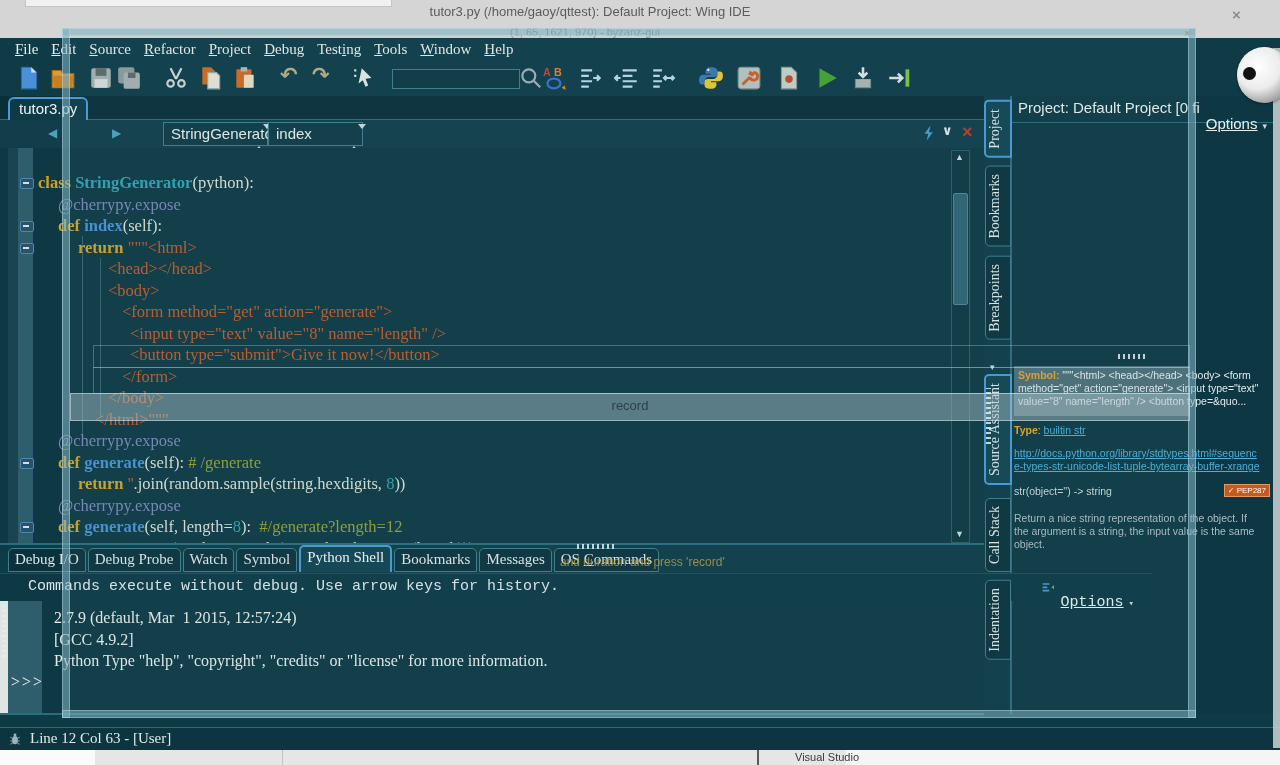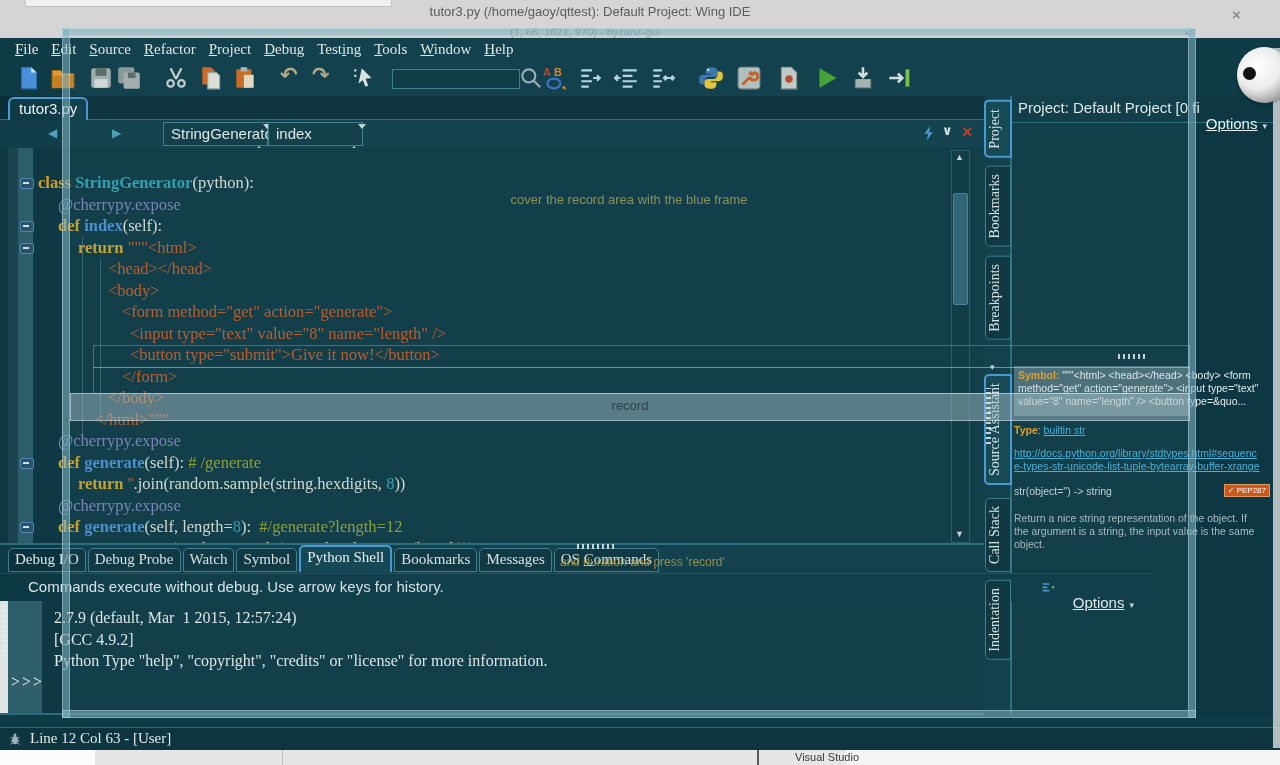--- a/index.html
+++ b/index.html
@@ -94,21 +94,21 @@
             font-size:8px;padding:0 3px;line-height:11px;}
   #sa-desc{margin-top:14px;color:#aebcc2;width:250px;}
   #sa-type-row{margin:2px 0 10px 0;}
   
   #bp-border{left:0;top:543px;width:984px;height:2px;background:#2a6b7c;z-index:2;}
   #bp-tabs{left:8px;top:546px;height:26px;display:flex;align-items:flex-end;z-index:2;}
   .btab{height:22px;line-height:21px;padding:0 6px;margin-right:2px;background:#0b323c;
         border:1px solid #3f7d8c;border-radius:5px 5px 0 0;color:#dfe6e6;
         font-family:"Liberation Serif","DejaVu Serif",serif;font-size:15px;white-space:nowrap;}
   .btab.active{background:#12434f;border:2px solid #4a9ad4;border-bottom:none;height:25px;color:#f2f6f6;text-align:center;}
-  #bp-info{left:0;top:573px;width:1152px;height:27px;background:#0d3945;border-top:1px solid #16505e;z-index:2;}
+  #bp-info{left:0;top:573px;width:1152px;height:27px;background:#0d3945;border-top:1px solid #16505e;z-index:2;font-family:Liberation Mono, monospace;}
   #bp-info-text{position:absolute;left:28px;top:4px;font-size:15px;color:#dfe6e6;}
   #shell-menu-icon{position:absolute;right:96px;top:6px;width:16px;height:16px;}
   
   #shell{left:0;top:601px;width:984px;height:112px;background:#0e3944;border-bottom:2px solid #2a6b7c;z-index:2;}
   #shell-white-strip{position:absolute;left:0;top:0;width:8px;height:112px;background:#e0e4e4;}
   #shell-gutter{position:absolute;left:8px;top:0;width:34px;height:112px;background:#2e5e6c;}
   .shell-line{position:absolute;left:54px;font-size:16px;color:#e6eae8;white-space:pre;}
   #shell-prompt{position:absolute;left:11px;top:72px;font-size:16px;color:#f0f4f2;letter-spacing:2px;}
   
   #statusbar{left:0;top:727px;width:1280px;height:23px;background:#0c3540;border-top:1px solid #2a6b7c;z-index:2;}
@@ -410,21 +410,20 @@
   </div>
 
   <div id="frame-tint" class="abs"></div>
   <div id="frame-top" class="frame-edge"></div>
   <div id="frame-left" class="frame-edge"></div>
   <div id="frame-right" class="frame-edge"></div>
   <div id="frame-bottom" class="frame-edge"></div>
   <div id="rec-box1" class="rec-outline"></div>
   <div id="rec-box2" class="rec-outline"></div>
   <div id="record-bar" class="abs">record</div>
-  <div id="instr-top" class="abs">cover the record area with the blue frame</div>
   <div id="instr-bottom" class="abs">and duration and press 'record'</div>
   <div id="grip1" class="grip-v"></div>
   <div id="grip2" class="grip-h"></div>
   <div id="grip3" class="grip-h"></div>
   <div id="grip4" class="grip-v"></div>
 
   <div id="eyeball" class="abs">
     <div id="pupil"></div>
   </div>
 

